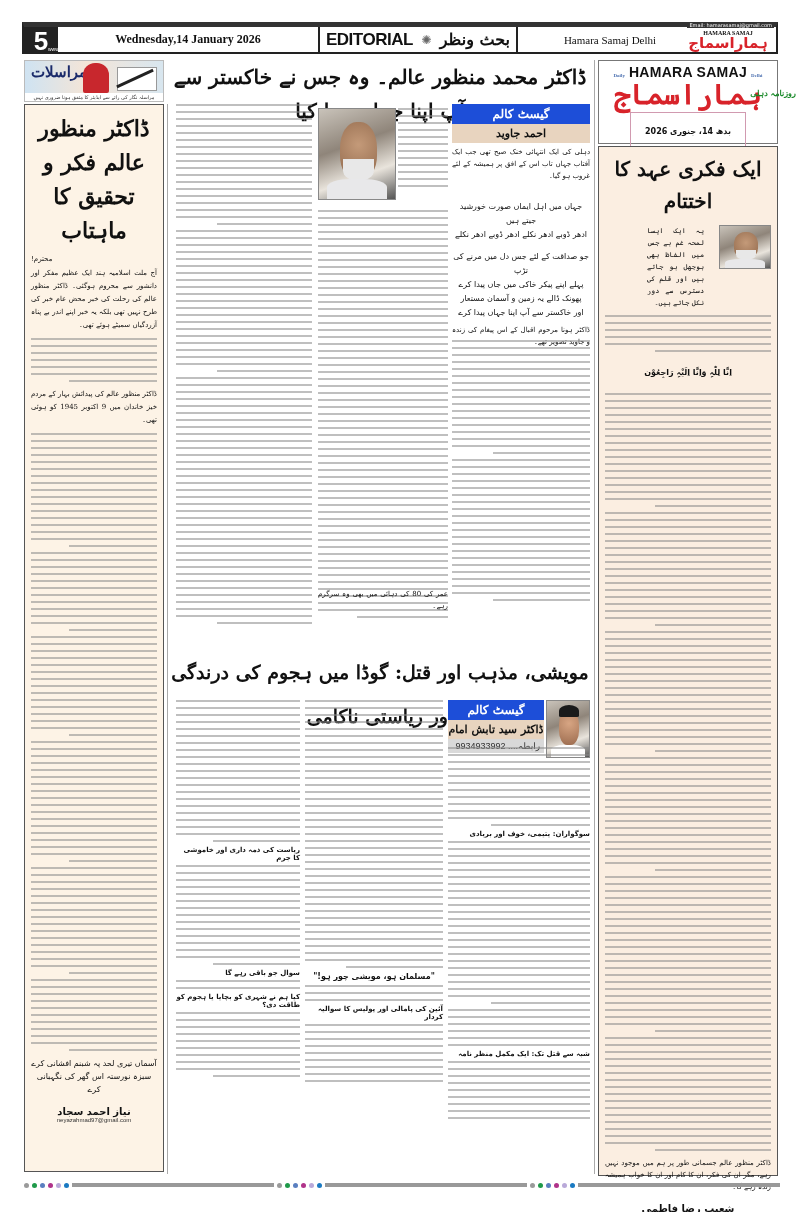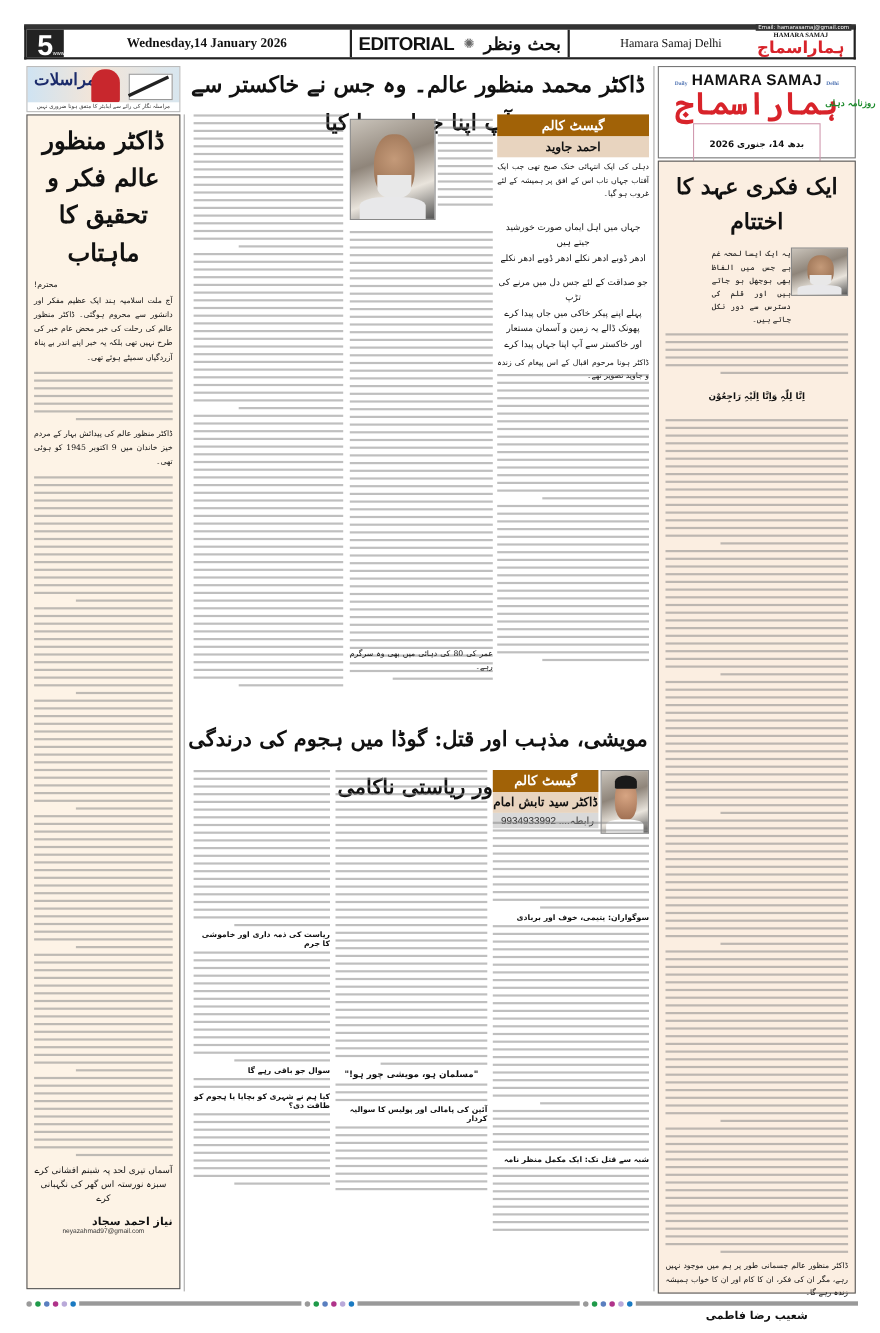--- a/index.html
+++ b/index.html
@@ -27,27 +27,27 @@
   
   .letters-banner { left: 24px; top: 60px; width: 140px; height: 42px; background: linear-gradient(90deg,#cfe3f2,#f4e5d7 45%,#d8e6ef); border: 1px solid #bbb; position: absolute; overflow: hidden; }
   .letters-banner .lb-title { position: absolute; left: 6px; top: 2px; font-size: 15px; font-weight: bold; color: #1a2a6a; font-family: "DejaVu Serif", serif; }
   .letters-banner .postbox { position: absolute; left: 58px; top: 2px; width: 26px; height: 30px; background: #c8272d; border-radius: 12px 12px 2px 2px; }
   .letters-banner .env { position: absolute; right: 6px; top: 6px; width: 40px; height: 24px; background: #fff; border: 1px solid #999; }
   .letters-banner .pen { position: absolute; right: 8px; top: 16px; width: 40px; height: 3px; background: #222; transform: rotate(-25deg); }
   .letters-banner .lb-sub { position: absolute; left: 0; right: 0; bottom: 0; height: 8px; font-size: 5px; background: #fff; color: #333; text-align: center; line-height: 8px; direction: rtl; }
   .left-box { left: 24px; top: 104px; width: 140px; height: 1068px; border: 1px solid #555; background: #fdf3e6; padding: 6px; }
   .left-title { font-size: 22px; line-height: 34px; font-weight: bold; text-align: center; direction: rtl; font-family: "DejaVu Serif", serif; margin-bottom: 8px; }
   .salutation { font-size: 7px; text-align: left; direction: rtl; margin-bottom: 4px; }
-  .left-sign { text-align: right; margin-top: 10px; font-weight: bold; font-size: 10px; direction: rtl; }
+  .left-sign { text-align: center; margin-top: 10px; font-weight: bold; font-size: 10px; direction: rtl; }
   .left-email { text-align: center; font-size: 6px; color: #333; font-family: "Liberation Sans", sans-serif; }
   .poem { text-align: center; font-size: 8px; direction: rtl; line-height: 13px; margin-top: 6px; }
 
   
   .main-headline { left: 170px; top: 60px; width: 420px; font-size: 20px; font-weight: bold; direction: rtl; text-align: center; font-family: "DejaVu Serif", serif; line-height: 34px; }
-  .guest-box { background: #a16207; color: #fff; text-align: center; font-weight: bold; font-size: 12px; padding: 3px 0; direction: rtl; font-family: "DejaVu Serif", serif; }
+  .guest-box { background: #1d4ed8; color: #fff; text-align: center; font-weight: bold; font-size: 12px; padding: 3px 0; direction: rtl; font-family: "DejaVu Serif", serif; }
   .author-box { background: #e8d4bf; text-align: center; font-weight: bold; font-size: 11px; padding: 3px 0; direction: rtl; font-family: "DejaVu Serif", serif; }
   .phone-box { background: #d9d9d9; font-size: 9px; padding: 2px 4px; direction: ltr; font-family: "Liberation Sans", sans-serif; color: #333; text-align: right; }
   .photo { background: linear-gradient(160deg,#c9c3ba 0%,#8f857a 40%,#e9e4dc 70%,#555 100%); border: 1px solid #888; position: relative; overflow: hidden; }
   .photo .head { position: absolute; left: 28%; top: 14%; width: 48%; height: 64%; background: radial-gradient(circle at 50% 40%,#c49a79,#8e6649); border-radius: 45% 45% 40% 40%; }
   .photo .beard { position: absolute; left: 32%; top: 56%; width: 40%; height: 24%; background: #e8e8e8; border-radius: 0 0 50% 50%; }
   .photo .shirt { position: absolute; left: 10%; bottom: 0; width: 80%; height: 22%; background: #e8e8ea; border-radius: 40% 40% 0 0; }
   .photo2 .head { background: radial-gradient(circle at 50% 40%,#d7a583,#9b6b4e); }
   .photo2 .hair { position: absolute; left: 28%; top: 8%; width: 48%; height: 20%; background: #1a1a1a; border-radius: 50% 50% 10% 10%; }
   .photo2 .shirt { background: #fff; }
   .sub-quote { font-size: 8px; text-align: center; direction: rtl; line-height: 14px; }
@@ -655,21 +655,21 @@
   </div>
   <div class="name-ur">
     <span>ہماراسماج</span>
     <small>روزنامہ دہلی</small>
   </div>
   <div class="udate">بدھ 14، جنوری 2026</div>
 </div>
 
 <div class="col right-box">
   <div class="right-title">ایک فکری عہد کا اختتام</div>
-  <div style="display:flex;gap:0;margin-left:42px;">
+  <div style="display:flex;gap:15px;margin-left:42px;">
     <div class="urdu" style="flex:1;font-size:7px;line-height:12px;">یہ ایک ایسا لمحہ غم ہے جس میں الفاظ بھی بوجھل ہو جاتے ہیں اور قلم کی دسترس سے دور نکل جاتے ہیں۔</div>
     <div class="photo" style="width:52px;height:44px;">
       <div class="head"></div>
         <div class="beard"></div>
         <div class="shirt"></div>
     </div>
   </div>
   <div class="text-lines" style="margin-top:6px;">
     <div class="line"></div>
       <div class="line"></div>

